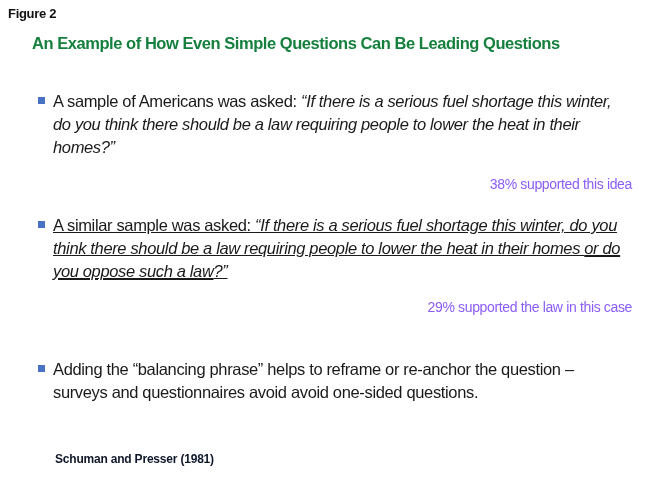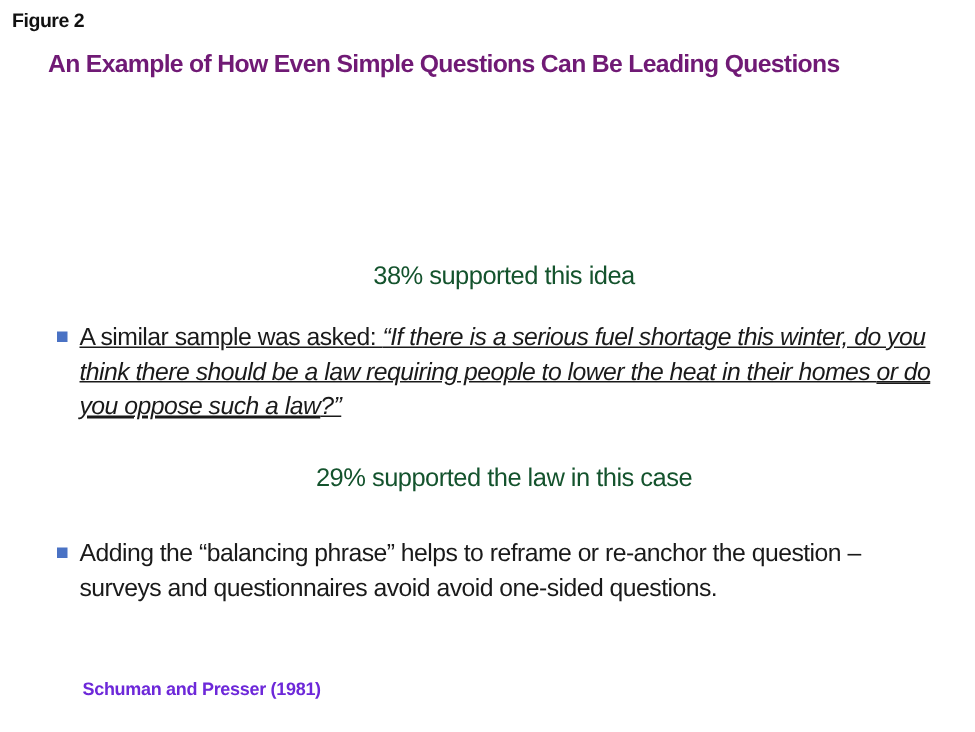--- a/index.html
+++ b/index.html
@@ -27,21 +27,21 @@
   }
   .title {
     position: absolute;
     left: 32px;
     top: 34px;
     margin: 0;
     font-size: 16.5px;
     font-weight: 700;
     letter-spacing: -0.45px;
     white-space: nowrap;
-    color: #701a75;
+    color: #15803d;
   }
   .bullet {
     position: absolute;
     left: 38px;
     width: 594px;
     padding-left: 15px;
     box-sizing: border-box;
   }
   .bullet .btext {
     margin: 0;
@@ -57,50 +57,54 @@
     width: 7px;
     height: 7px;
     background: #4a72c4;
   }
   .q { font-style: italic; }
   .u { text-decoration: underline; text-underline-offset: 2px; }
   .callout {
     position: absolute;
     left: 40px;
     width: 592px;
-    text-align: center;
-    font-size: 17px;
+    text-align: right;
+    font-size: 14px;
     line-height: 22px;
     letter-spacing: -0.35px;
-    color: #14532d;
+    color: #8b5cf6;
   }
   .c1 { top: 173px; }
-  .c2 { top: 308px; }
+  .c2 { top: 296px; }
   .b1 { top: 90px; }
   .b2 { top: 214px; text-decoration: underline; }
   .b3 { top: 358px; }
   .source {
     position: absolute;
     left: 55px;
     top: 452px;
     font-size: 12px;
     font-weight: 700;
     letter-spacing: -0.2px;
-    color: #6d28d9;
+    color: #0f172a;
   }
 </style>
 </head>
 <body>
 
 <div class="slide">
 
   <div class="figure-label">Figure 2</div>
 
   <h1 class="title">An Example of How Even Simple Questions Can Be Leading Questions</h1>
 
+  <div class="bullet b1">
+    <span class="sq"></span>
+    <p class="btext"><span>A sample of Americans was asked: </span><span class="q">“If there is a serious fuel shortage this winter, do you think there should be a law requiring people to lower the heat in their homes?”</span></p>
+  </div>
 
   <div class="callout c1">38% supported this idea</div>
 
   <div class="bullet b2">
     <span class="sq"></span>
     <p class="btext"><span>A similar sample was asked: </span><span class="q">“If there is a serious fuel shortage this winter, do you think there should be a law requiring people to lower the heat in their homes </span><span class="q u">or do you oppose such a law</span><span class="q">?”</span></p>
   </div>
 
   <div class="callout c2">29% supported the law in this case</div>
 

